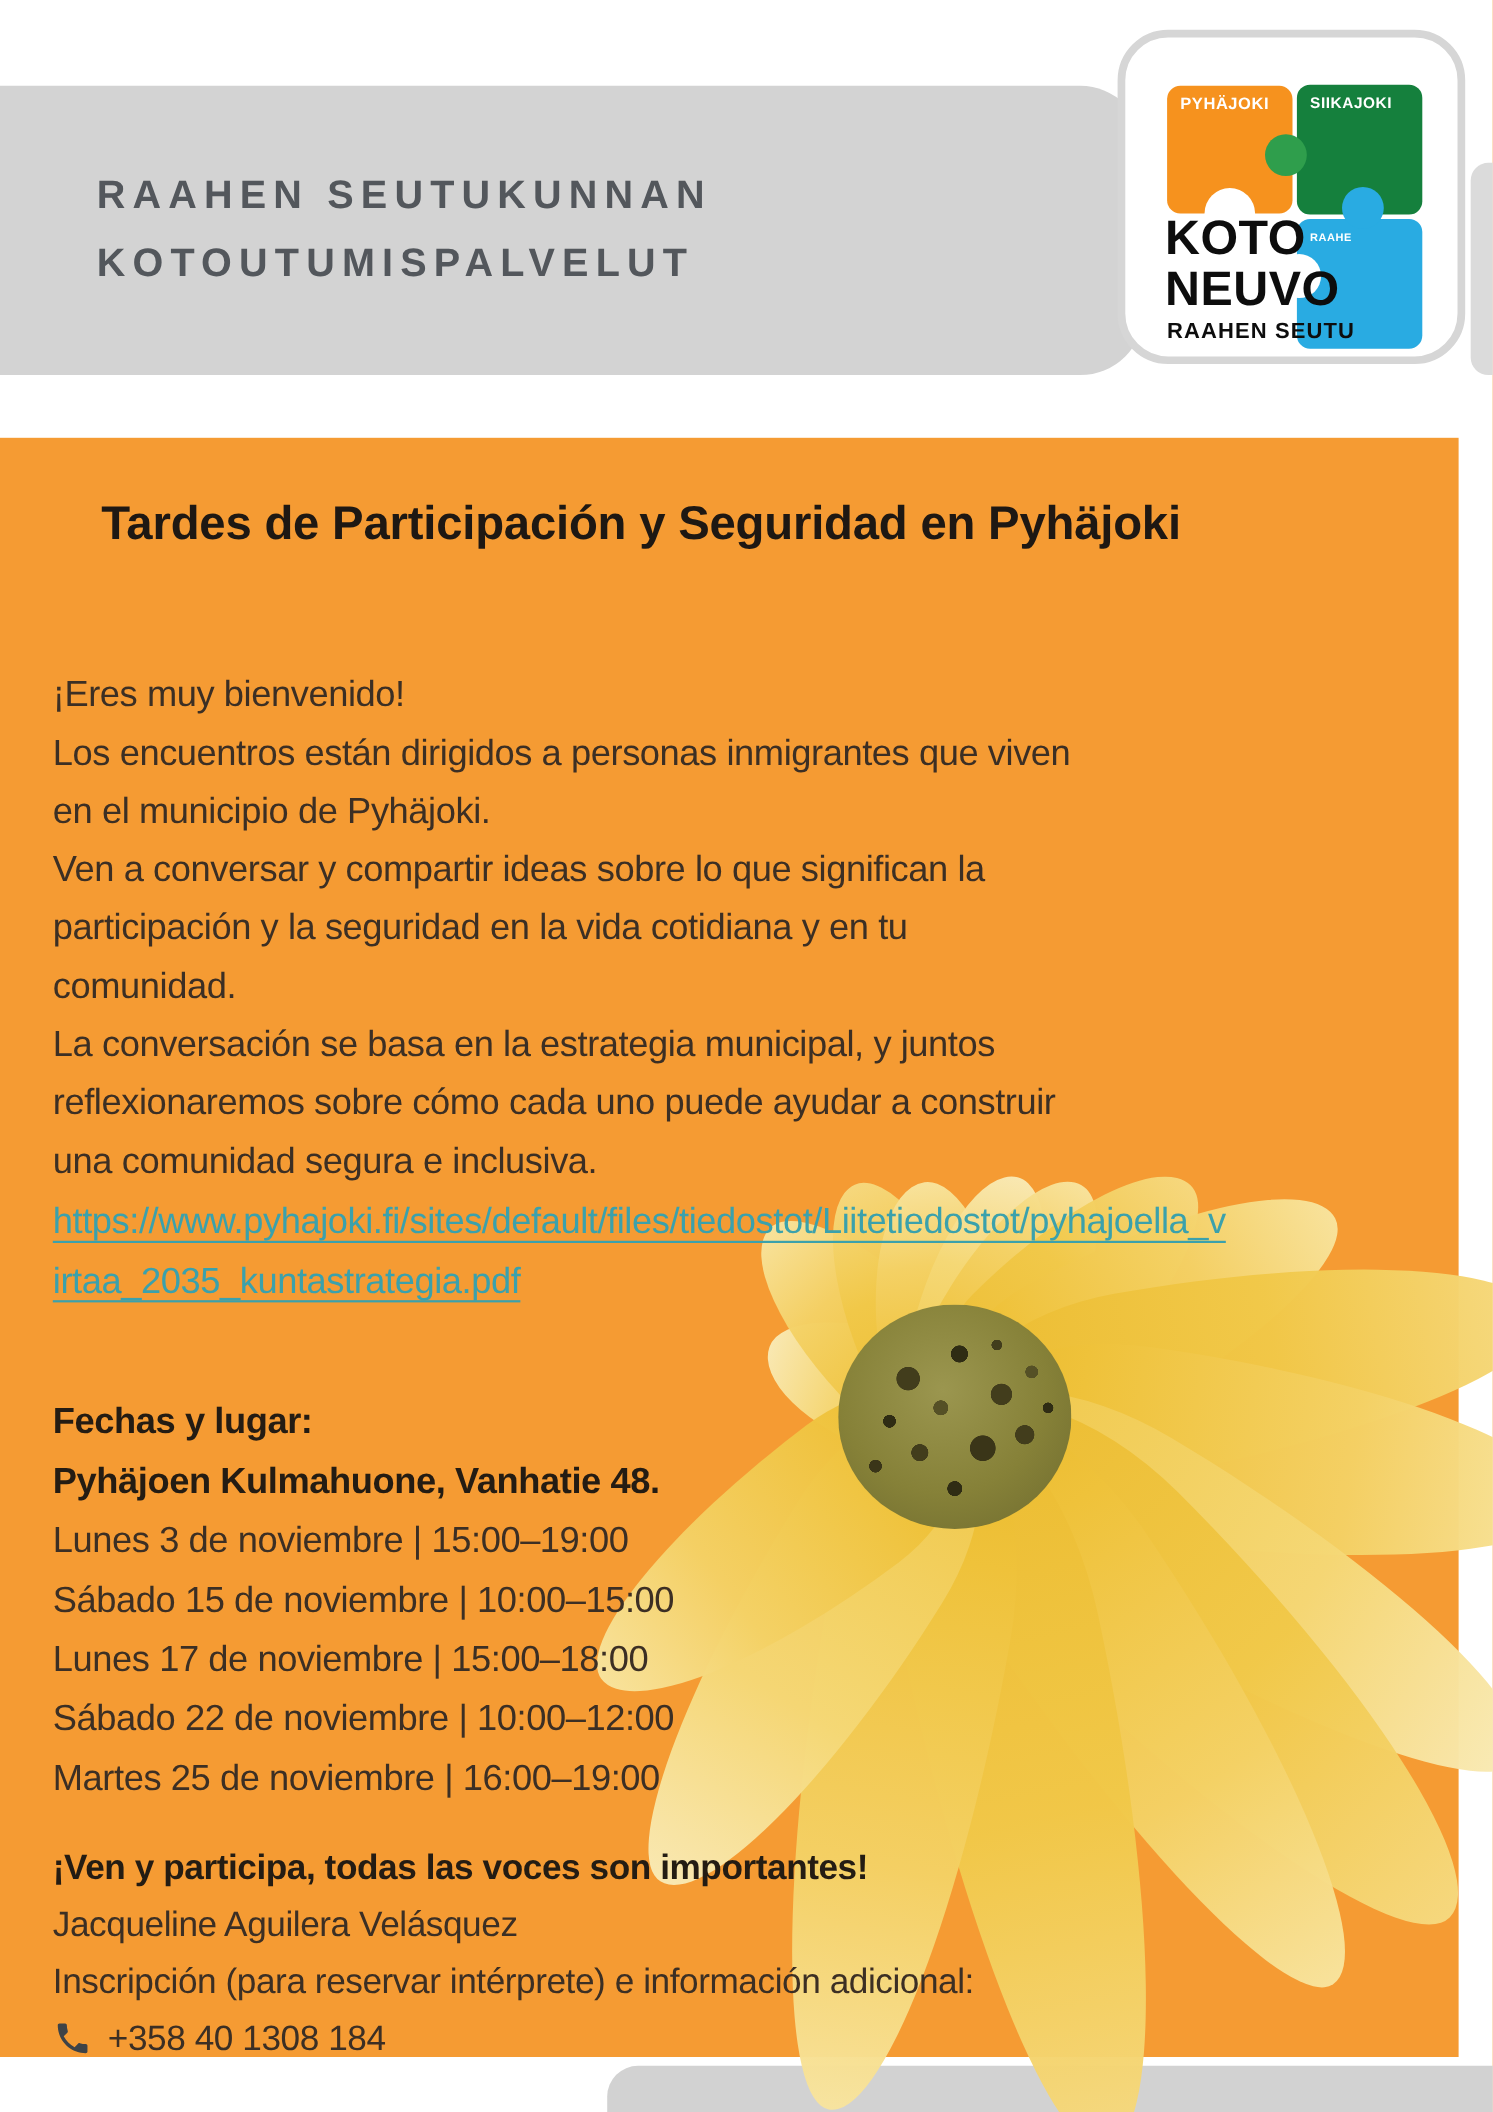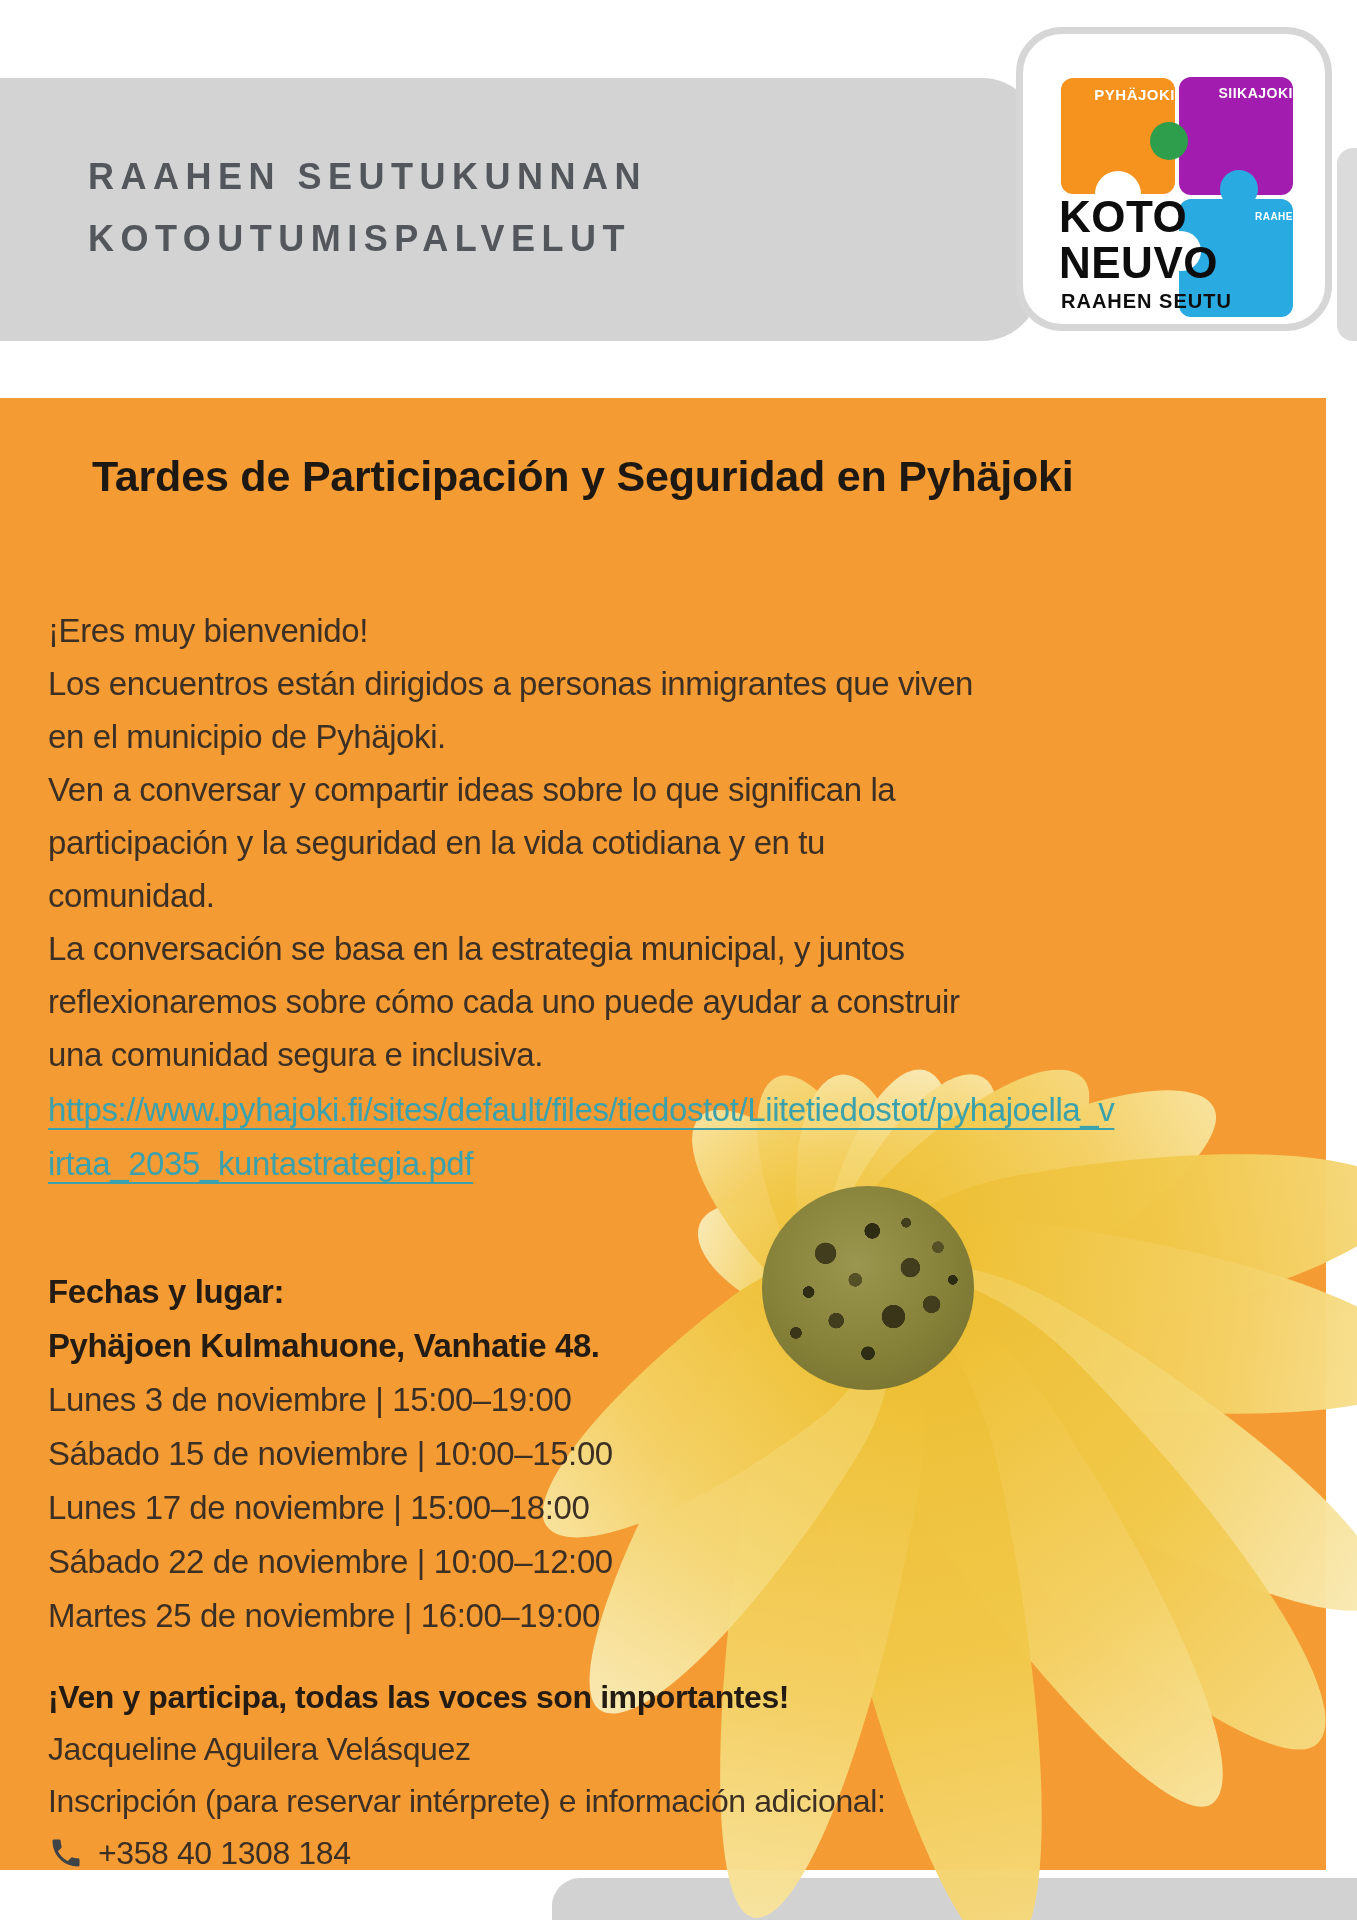--- a/index.html
+++ b/index.html
@@ -22,25 +22,25 @@
     background:#dbdbdb;border-radius:16px 0 0 16px;z-index:1;
   }
   
   .logo-card{
     position:absolute;left:1016px;top:27px;width:316px;height:304px;
     box-sizing:border-box;background:#fff;border:7px solid #d6d6d6;
     border-radius:46px;z-index:4;
   }
   .piece{position:absolute;border-radius:12px;}
   .piece-label{
-    position:absolute;width:100%;text-align:right;
-    color:#fff;font-weight:700;letter-spacing:.5px;
+    position:absolute;width:100%;text-align:left;
+    color:#fff;font-weight:700;letter-spacing:.5px;padding-left:12px;
   }
   .piece-orange{left:38px;top:44px;width:114px;height:116px;background:#f6921e;}
-  .piece-green {left:156px;top:43px;width:114px;height:118px;background:#a21caf;}
+  .piece-green {left:156px;top:43px;width:114px;height:118px;background:#15803d;}
   .piece-blue  {left:156px;top:165px;width:114px;height:118px;background:#29abe2;}
   .tab{position:absolute;border-radius:50%;}
   .notch-orange{left:72px;top:137px;width:46px;height:46px;background:#fff;}
   .tab-green{left:127px;top:88px;width:38px;height:38px;background:#2f9e4c;}
   .tab-blue{left:197px;top:136px;width:38px;height:38px;background:#29abe2;}
   .notch-blue{left:138px;top:197px;width:40px;height:40px;background:#fff;}
   .brand-koto{position:absolute;left:36px;top:160px;font-size:44px;font-weight:800;color:#0d0d0d;line-height:46px;letter-spacing:.5px;}
   .brand-neuvo{position:absolute;left:36px;top:206px;font-size:44px;font-weight:800;color:#0d0d0d;line-height:46px;letter-spacing:.5px;}
   .brand-sub{position:absolute;left:38px;top:256px;font-size:20px;font-weight:700;color:#0d0d0d;letter-spacing:1px;}
   

